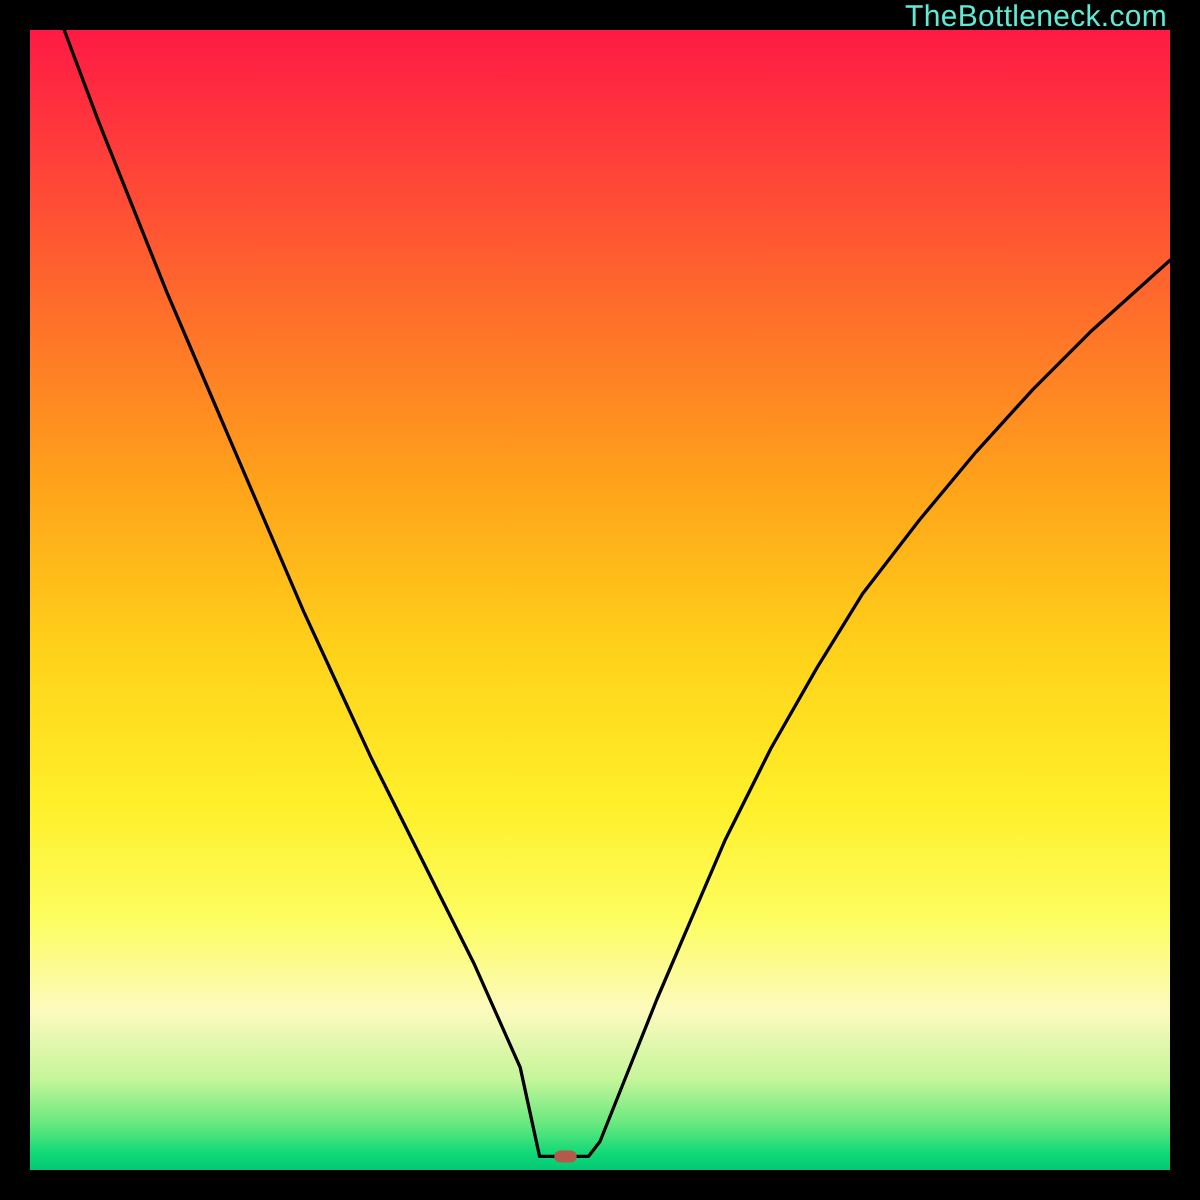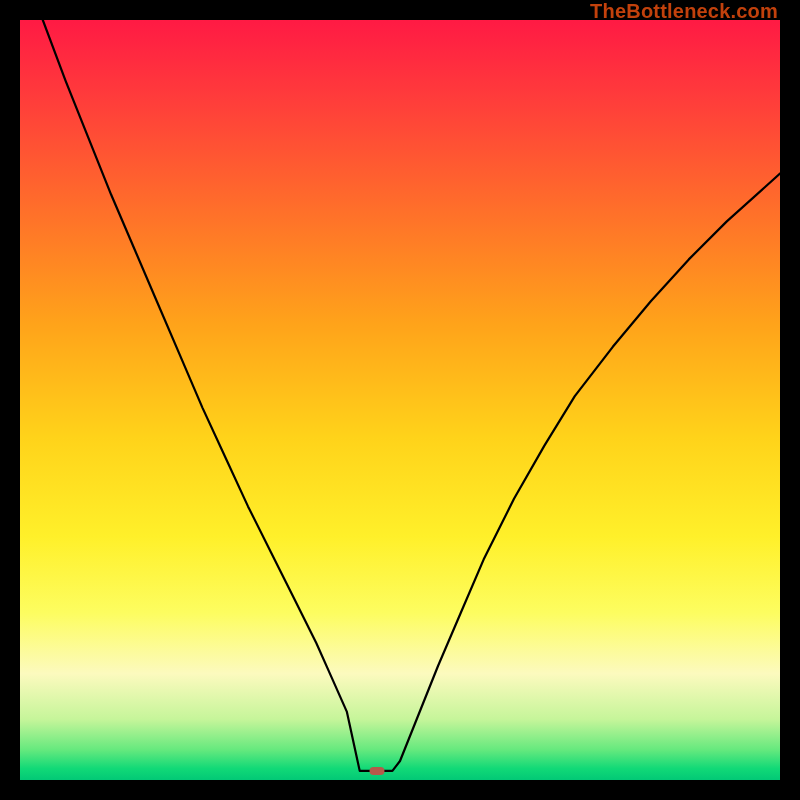--- a/index.html
+++ b/index.html
@@ -23,23 +23,23 @@
     position: absolute;
     left: 0;
     top: 0;
     width: 760px;
     height: 760px;
   }
   .watermark {
     position: absolute;
     top: 0px;
     right: 22px;
-    color: #c2410c;
+    color: #5eead4;
     font-size: 20px;
-    font-weight: 700;
+    font-weight: 400;
     letter-spacing: 0.2px;
   }
   .marker {
     position: absolute;
     width: 15px;
     height: 8px;
     border-radius: 4px;
     transform: translate(-50%, -50%);
   }
 </style>

